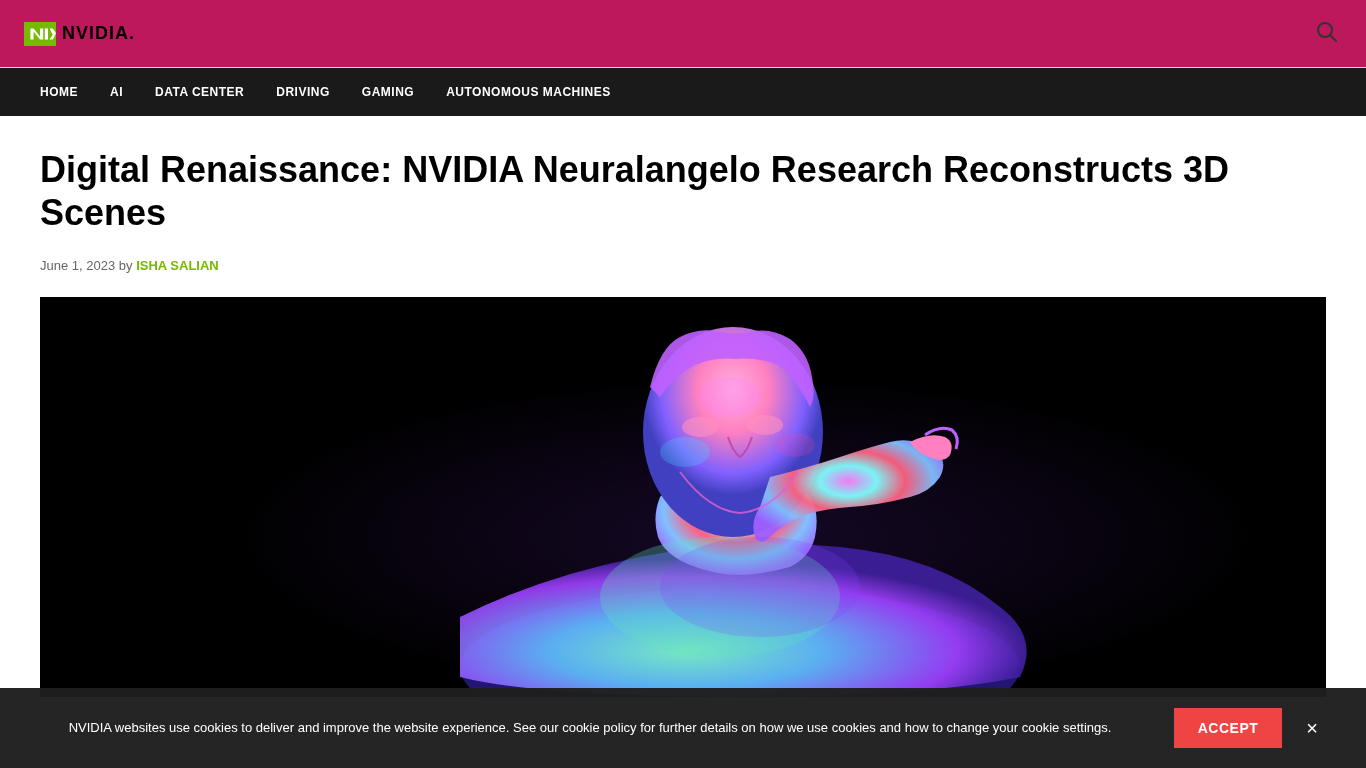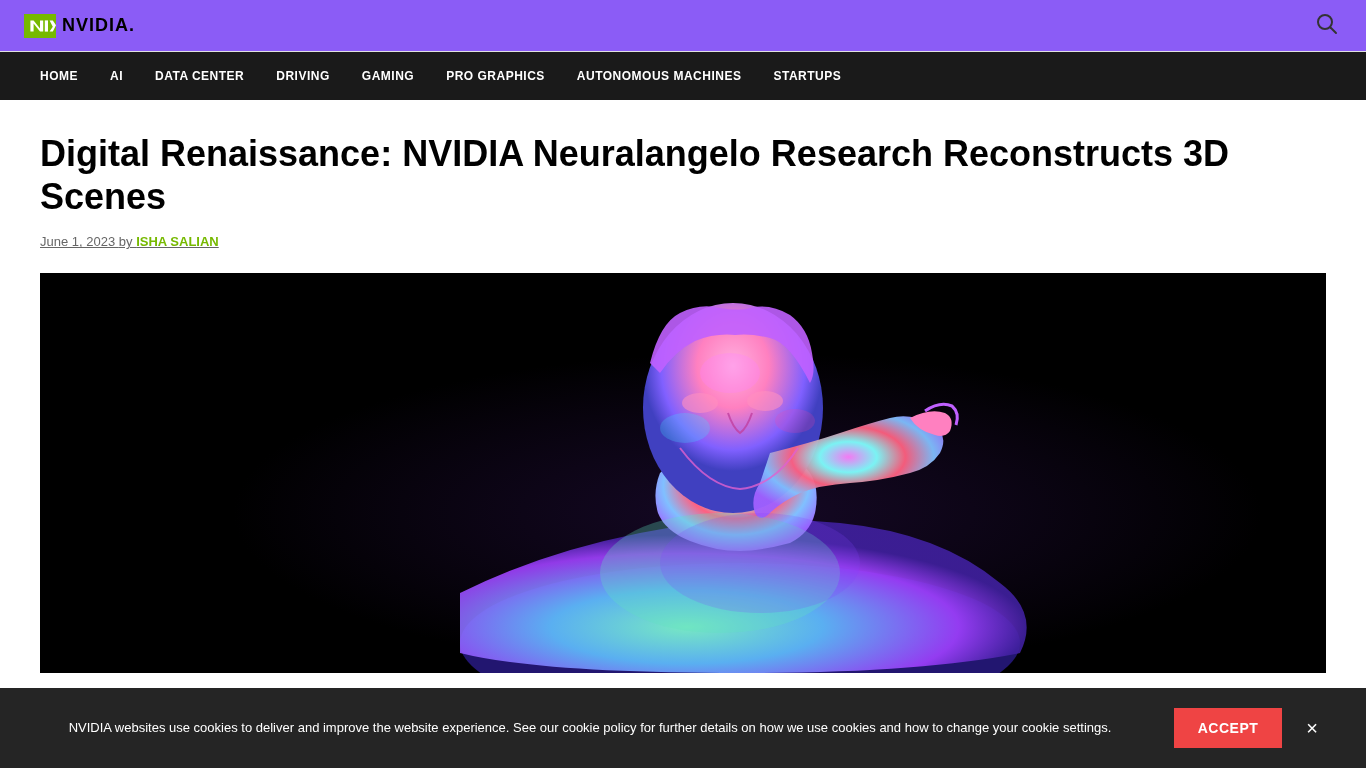--- a/index.html
+++ b/index.html
@@ -3,23 +3,23 @@
   <meta charset="utf-8">
   <style>
     * { margin: 0; padding: 0; box-sizing: border-box; }
     body { font-family: Arial, sans-serif; background: #fff; color: #000; width: 1366px; min-height: 768px; overflow-x: hidden; }
 
     
     #header {
       display: flex;
       align-items: center;
       justify-content: space-between;
-      background: #8b5cf6;
+      background: #be185d;
       padding: 0 24px;
-      height: 52px;
+      height: 68px;
       border-bottom: 1px solid #e0e0e0;
     }
     #logo-area {
       display: flex;
       align-items: center;
     }
     .nvidia-logo {
       display: flex;
       align-items: center;
       gap: 6px;
@@ -67,28 +67,27 @@
     
     #main {
       max-width: 1366px;
       padding: 32px 40px 0 40px;
     }
     .article-title {
       font-size: 36px;
       font-weight: 700;
       line-height: 1.2;
       color: #000;
-      margin-bottom: 16px;
+      margin-bottom: 24px;
       max-width: 1280px;
     }
     .article-meta {
       font-size: 13px;
       color: #666;
       margin-bottom: 24px;
-      text-decoration: underline;
     }
     .article-meta .author-link {
       color: #76b900;
       font-weight: 700;
       text-decoration: none;
     }
     .article-image-container {
       width: 100%;
       max-width: 1286px;
       height: 400px;
@@ -172,23 +171,21 @@
     </svg>
   </button>
 </div>
 
 <nav id="nav">
   <a class="nav-item" href="#">HOME</a>
   <a class="nav-item" href="#">AI</a>
   <a class="nav-item" href="#">DATA CENTER</a>
   <a class="nav-item" href="#">DRIVING</a>
   <a class="nav-item" href="#">GAMING</a>
-  <a class="nav-item" href="#">PRO GRAPHICS</a>
   <a class="nav-item" href="#">AUTONOMOUS MACHINES</a>
-  <a class="nav-item" href="#">STARTUPS</a>
 </nav>
 
 <div id="main">
   <h1 class="article-title">Digital Renaissance: NVIDIA Neuralangelo Research Reconstructs 3D Scenes</h1>
   <div class="article-meta">
     <span>June 1, 2023 </span>
     <span>by </span>
     <a class="author-link" href="#">ISHA SALIAN</a>
   </div>
   <div class="article-image-container">

